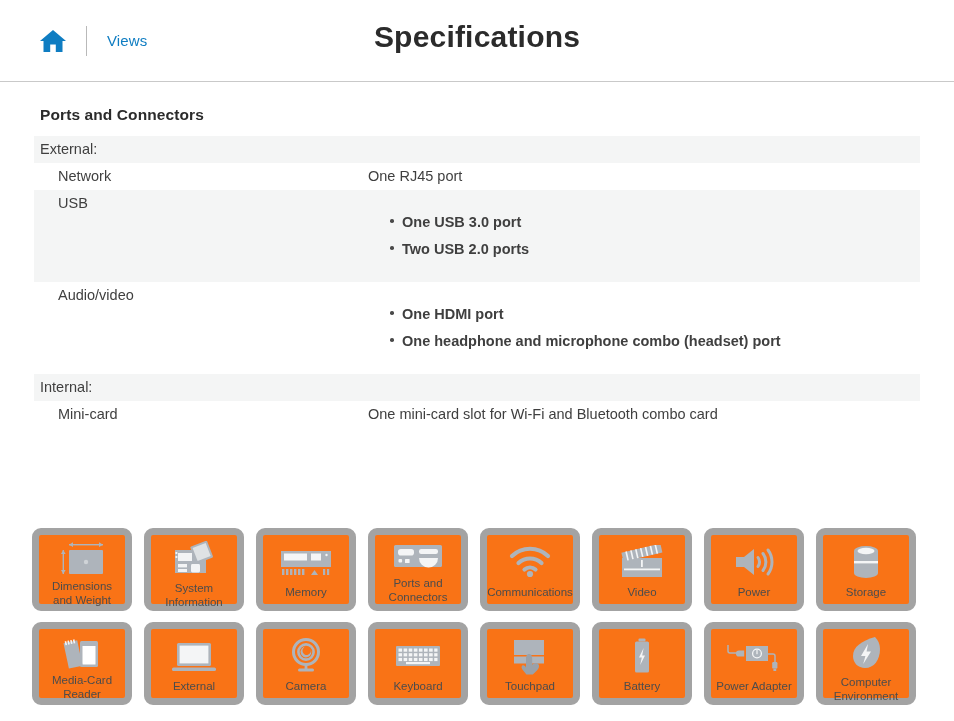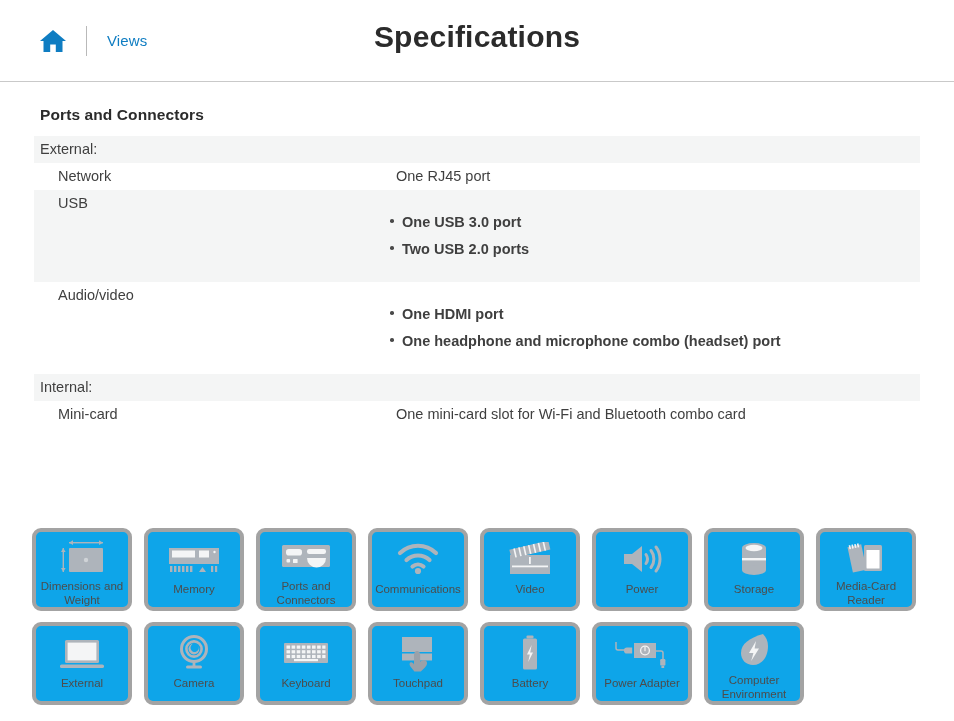--- a/index.html
+++ b/index.html
@@ -88,21 +88,21 @@
   }
   td.key {
     width: 310px;
     padding: 5px 0 6px 24px;
     color: #3f3f3f;
   }
   td.val {
     padding: 5px 8px 6px 0;
     color: #3f3f3f;
   }
-  td.val .plain { display: block; margin-left: 28px; }
+  td.val .plain { display: block; }
   td.val ul {
     margin: 16px;
     padding: 0 0 0 18px;
     list-style: none;
     font-weight: bold;
   }
   td.val ul li {
     position: relative;
     padding: 0 0 5px 0;
     line-height: 1.52;
@@ -125,23 +125,23 @@
     left: 32px;
     top: 528px;
     width: 890px;
     display: grid;
     grid-template-columns: repeat(8, 100px);
     grid-column-gap: 12px;
     grid-row-gap: 11px;
   }
   .tile {
     height: 83px;
-    border: 4px solid #a3a3a3;
+    border: 7px solid #a3a3a3;
     border-radius: 9px;
-    background: #0ea5e9;
+    background: #f97316;
     box-sizing: border-box;
     display: flex;
     flex-direction: column;
     align-items: center;
     justify-content: flex-start;
     cursor: pointer;
     padding-top: 6px;
   }
   .tile .tile-icon {
     height: 42px;
@@ -235,20 +235,40 @@
           <polygon points="48,3.7 44,1.3 44,6.1"></polygon>
           <rect x="7.6" y="9" width="1.4" height="24"></rect>
           <polygon points="8.3,9 6,13 10.6,13"></polygon>
           <polygon points="8.3,33 6,29 10.6,29"></polygon>
         </g>
       </svg>
     </div>
     <div class="tile-label">Dimensions and Weight</div>
   </div>
 
+  <div class="tile two-line">
+    <div class="tile-icon">
+      <svg width="48" height="38" viewBox="0 0 48 38">
+        <g fill="#aeb4bb">
+          <path d="M5 9 H36 V32 H5 Z"></path>
+          <rect x="8" y="12" width="14" height="8" fill="#f3f4f5"></rect>
+          <rect x="8" y="23" width="9" height="3.4" fill="#f3f4f5"></rect>
+          <rect x="8" y="28" width="9" height="3" fill="#f3f4f5"></rect>
+          <rect x="21" y="23" width="9" height="8.5" rx="1.4" fill="#f3f4f5"></rect>
+          <rect x="5.5" y="11" width="1.8" height="2" fill="#f3f4f5"></rect>
+          <rect x="5.5" y="15" width="1.8" height="2" fill="#f3f4f5"></rect>
+          <g transform="rotate(-21 32 12)">
+            <rect x="23" y="2" width="18" height="18" rx="1.2" fill="#aeb4bb"></rect>
+            <rect x="25" y="4" width="14" height="14" fill="#dfe2e4"></rect>
+          </g>
+        </g>
+      </svg>
+    </div>
+    <div class="tile-label">System Information</div>
+  </div>
 
   <div class="tile">
     <div class="tile-icon">
       <svg width="56" height="30" viewBox="0 0 56 30">
         <g fill="#aeb4bb">
           <rect x="3" y="4" width="50" height="16"></rect>
           <rect x="6" y="6.5" width="23" height="7" fill="#f4f5f6"></rect>
           <rect x="33" y="6.5" width="10" height="7" fill="#f4f5f6"></rect>
           <circle cx="48.5" cy="8" r="1.2" fill="#f4f5f6"></circle>
           <rect x="4" y="22" width="2.4" height="6"></rect>

